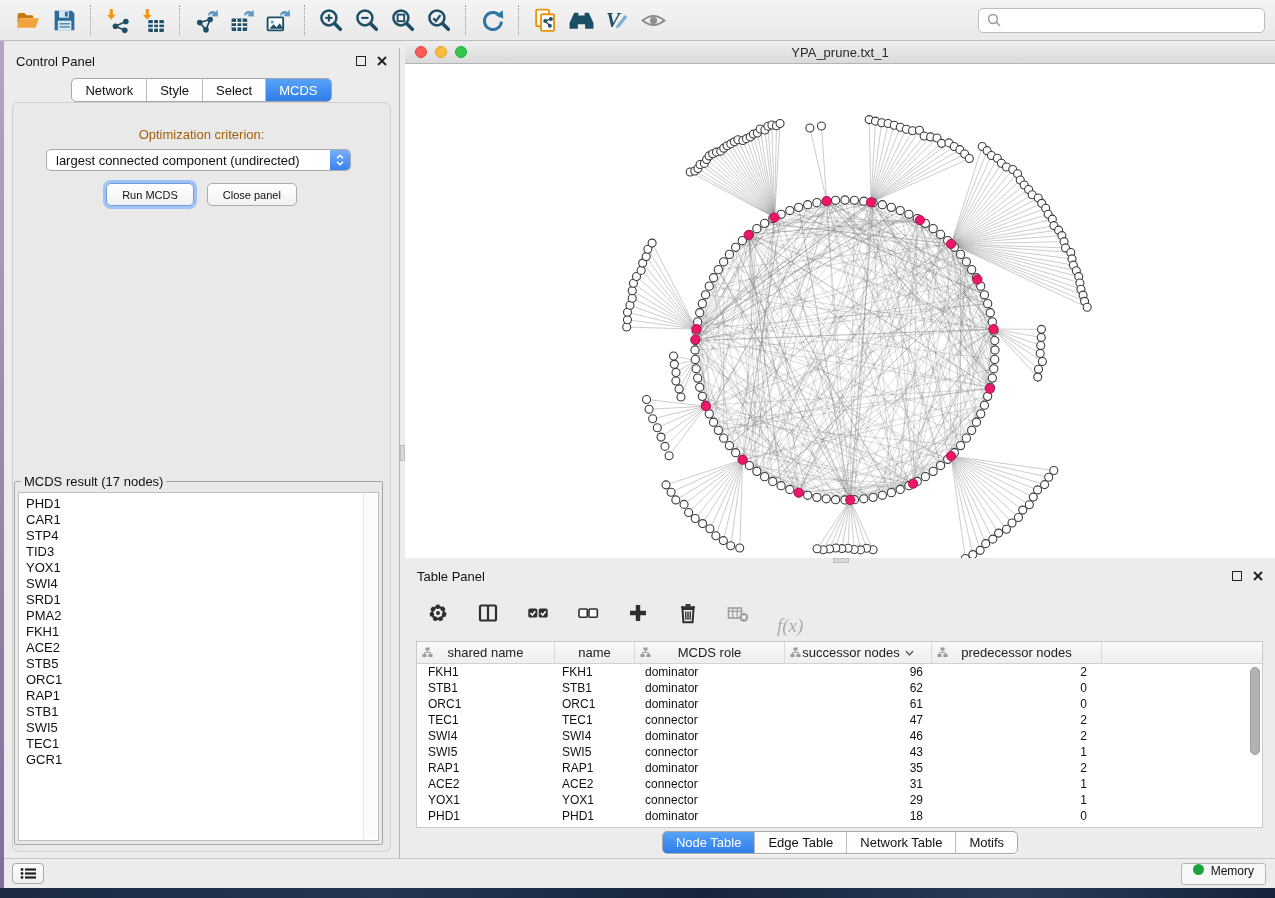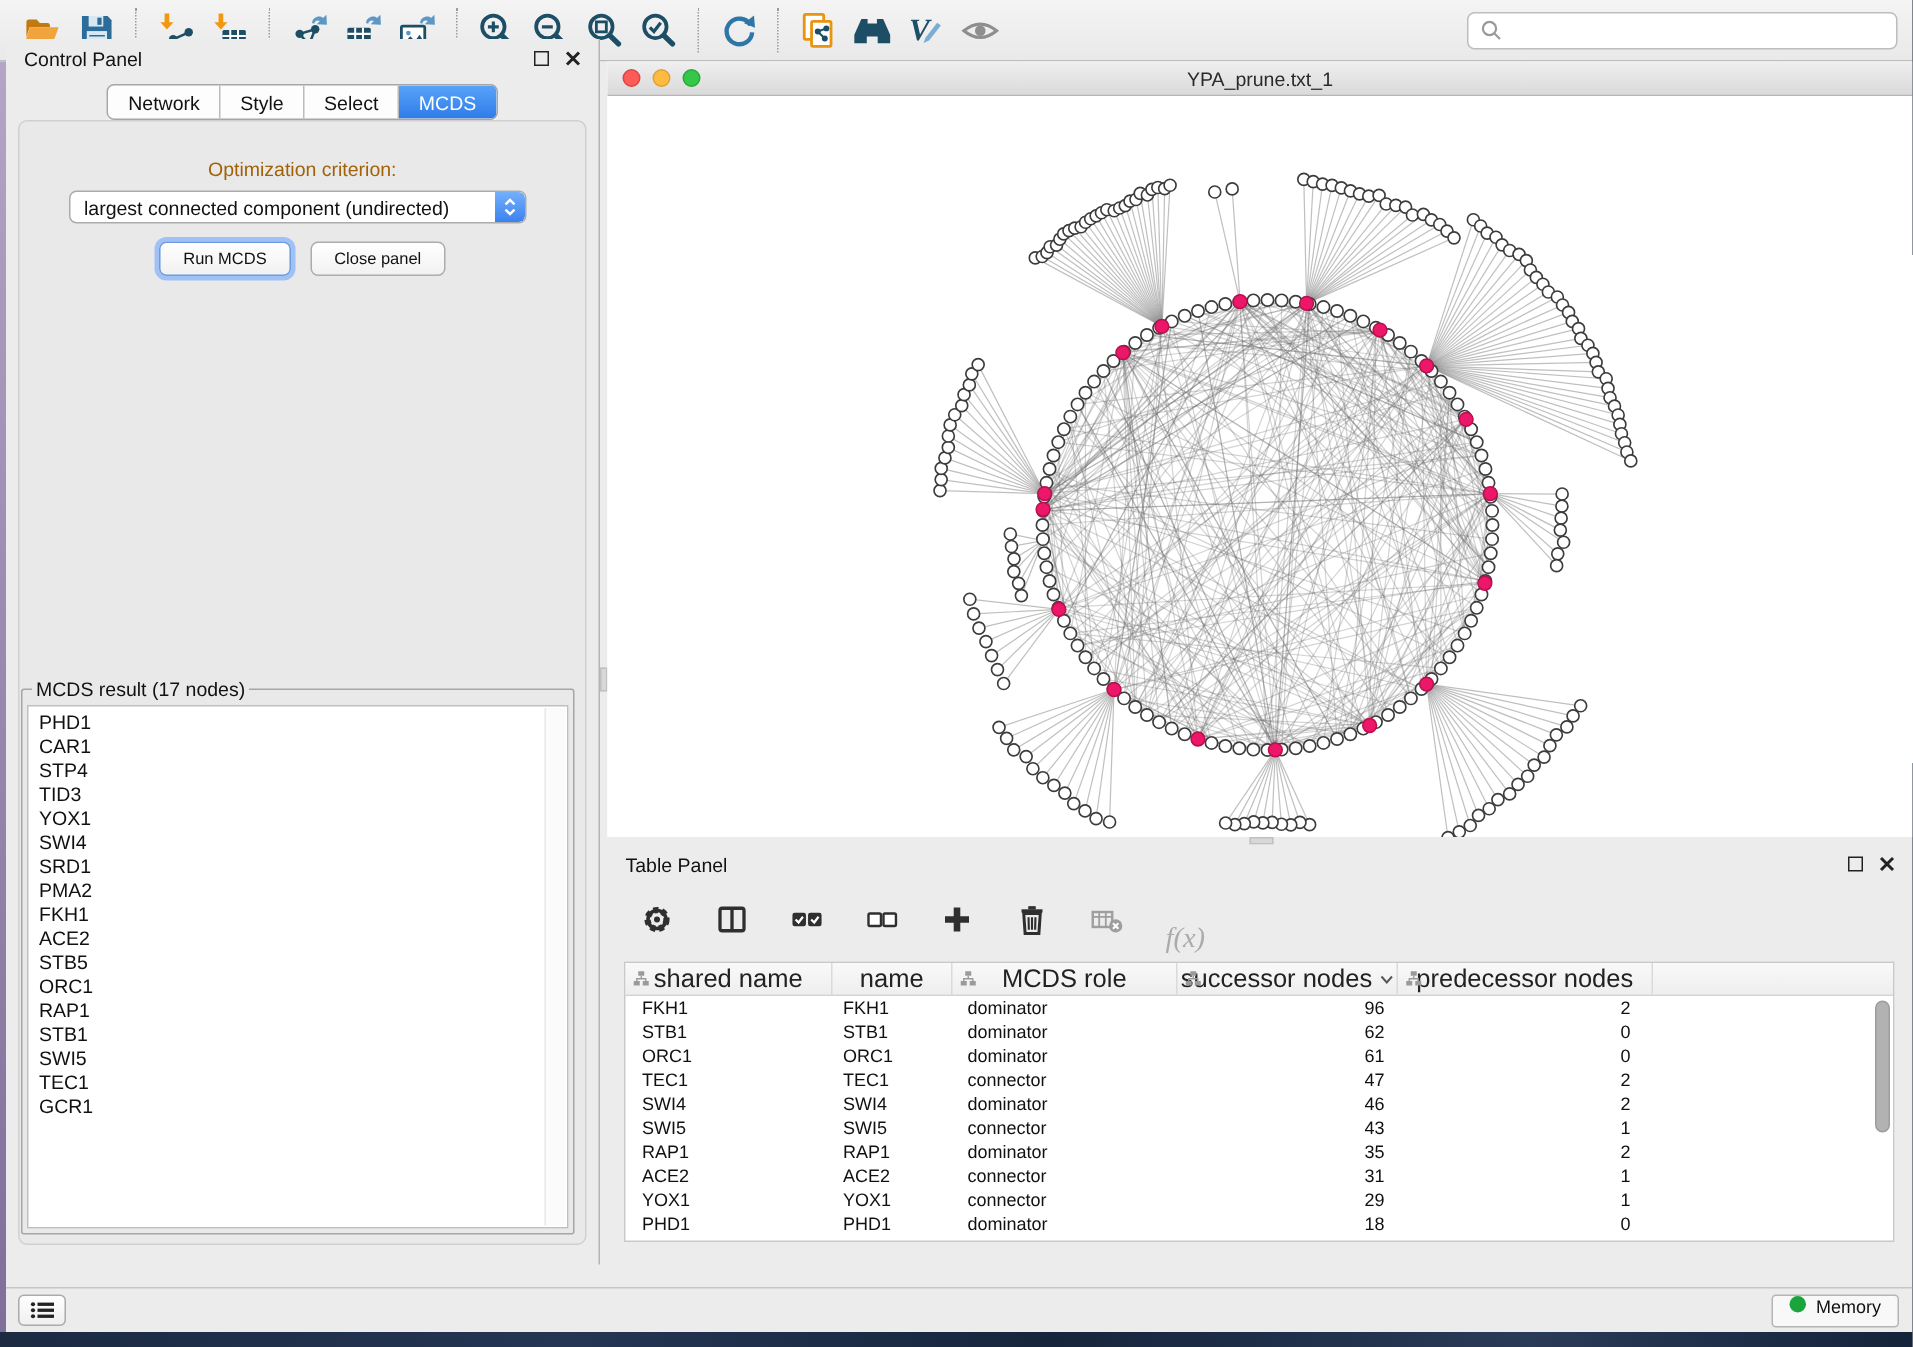--- a/index.html
+++ b/index.html
@@ -24,21 +24,21 @@
   .phead{height:26px;display:flex;align-items:center;font-size:13px;color:#111;padding:0 12px;}
   .win-btns{margin-left:auto;display:flex;gap:11px;align-items:center;}
   .float-ic{width:8px;height:8px;border:1.5px solid #222;display:inline-block;}
   
   .seg{display:inline-flex;border:1px solid #A6A6A6;border-radius:5px;overflow:hidden;
        background:#FDFDFD;height:22px;font-size:13px;color:#111;box-shadow:0 1px 0 rgba(255,255,255,.7);}
   .seg .s{padding:0 13px;display:flex;align-items:center;border-left:1px solid #BCBCBC;cursor:default;}
   .seg .s:first-child{border-left:none;}
   .seg .s.active{background:linear-gradient(#58A3F8,#2F7CEA);color:#FFF;}
   
-  .cp{position:absolute;left:4px;top:26px;width:396px;height:817px;background:#ECECEC;
+  .cp{position:absolute;left:4px;top:48px;width:396px;height:817px;background:#ECECEC;
       border-right:1px solid #B3B3B3;box-sizing:border-box;}
   .cp-tabs{position:absolute;left:0;top:30px;width:100%;display:flex;justify-content:center;}
   .cp-inner{position:absolute;left:8px;right:8px;top:54px;bottom:13px;
       background:#E9E9E9;border:1px solid #D0D0D0;border-radius:6px;}
   .opt-label{position:absolute;top:24px;width:100%;text-align:center;font-size:13px;color:#a16207;}
   .select{position:absolute;left:33px;right:39px;top:46px;height:22px;display:flex;align-items:center;
       background:#FFF;border:1px solid #ABABAB;border-radius:5px;box-sizing:border-box;overflow:hidden;}
   .select-val{flex:1;font-size:13px;padding-left:9px;color:#111;white-space:nowrap;}
   .stepper{width:20px;align-self:stretch;display:flex;align-items:center;justify-content:center;
       background:linear-gradient(#74AFFA,#3B82F1);border-radius:0 4px 4px 0;}
@@ -66,21 +66,21 @@
   .nv-title{position:absolute;left:0;top:0;width:100%;height:23px;display:flex;align-items:center;
       justify-content:center;font-size:13px;color:#2A2A2A;}
   .nv-canvas{position:absolute;left:0;top:23px;width:870px;height:494px;background:#FFF;overflow:hidden;}
   
   .tp{position:absolute;left:405px;top:563px;width:870px;height:295px;background:#ECECEC;box-sizing:border-box;}
   .tp-toolbar{position:absolute;left:22px;top:30px;height:40px;display:flex;align-items:center;gap:28px;}
   .fx{font-family:"Liberation Serif",serif;font-style:italic;font-size:19px;color:#ABABAB;margin-top:26px;}
   .ttable{position:absolute;left:11px;right:12px;top:78px;height:187px;background:#FFF;
       border:1px solid #C9C9C9;box-sizing:border-box;overflow:hidden;}
   .thead{display:grid;grid-template-columns:138px 80px 150px 147px 170px 1fr;height:21px;
-      background:linear-gradient(#F9F9F9,#EEEEEE);border-bottom:1px solid #D2D2D2;font-size:17px;color:#222;}
+      background:linear-gradient(#F9F9F9,#EEEEEE);border-bottom:1px solid #D2D2D2;font-size:13px;color:#222;}
   .th{position:relative;display:flex;align-items:center;justify-content:center;gap:5px;
       border-right:1px solid #DADADA;overflow:hidden;white-space:nowrap;}
   .th .tree{position:absolute;left:5px;top:5px;}
   .th.filler{border-right:none;}
   .trow{display:grid;grid-template-columns:138px 80px 150px 147px 170px 1fr;height:16px;
       font-size:12px;color:#111;align-items:center;}
   .c{overflow:hidden;white-space:nowrap;}
   .c0{padding-left:11px;} .c1{padding-left:7px;} .c2{padding-left:10px;}
   .c3{text-align:right;padding-right:9px;} .c4{text-align:right;padding-right:15px;}
   .tscroll{position:absolute;right:2px;top:25px;width:10px;height:88px;background:#B2B2B2;
@@ -1344,20 +1344,28 @@
           <span class="c c0">PHD1</span>
           <span class="c c1">PHD1</span>
           <span class="c c2">dominator</span>
           <span class="c c3">18</span>
           <span class="c c4">0</span>
           <span class="c"></span>
         </div>
       <div class="tscroll"></div>
     </div>
 
+    <div class="tp-tabs">
+      <div class="seg">
+        <span class="s active">Node Table</span>
+        <span class="s">Edge Table</span>
+        <span class="s">Network Table</span>
+        <span class="s">Motifs</span>
+      </div>
+    </div>
   </div>
 
   <div class="status">
     <span class="list-btn">
       <svg width="17" height="13">
           <g fill="#222">
             <circle cx="2" cy="2.5" r="1.4"></circle>
             <circle cx="2" cy="6.5" r="1.4"></circle>
             <circle cx="2" cy="10.5" r="1.4"></circle>
             <rect x="5" y="1.4" width="11" height="2.2"></rect>

